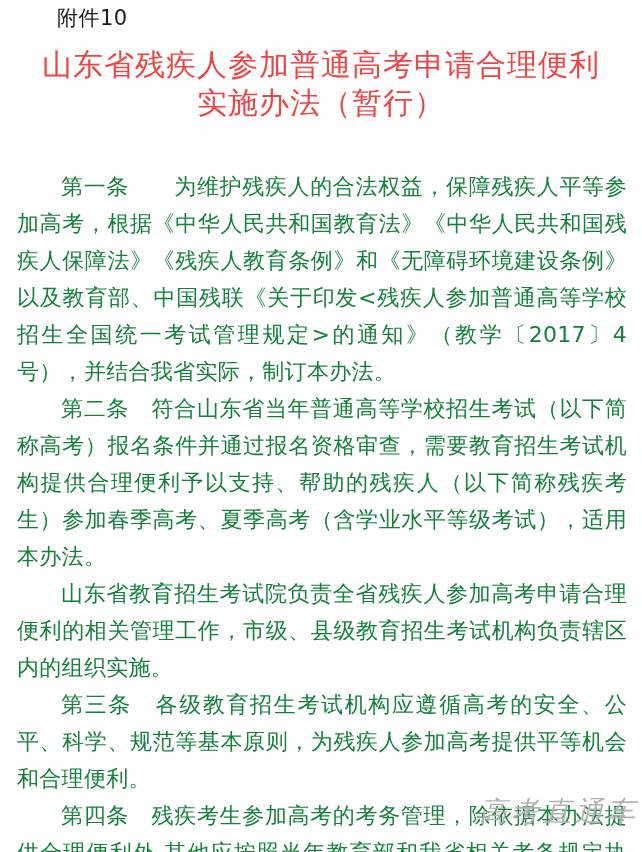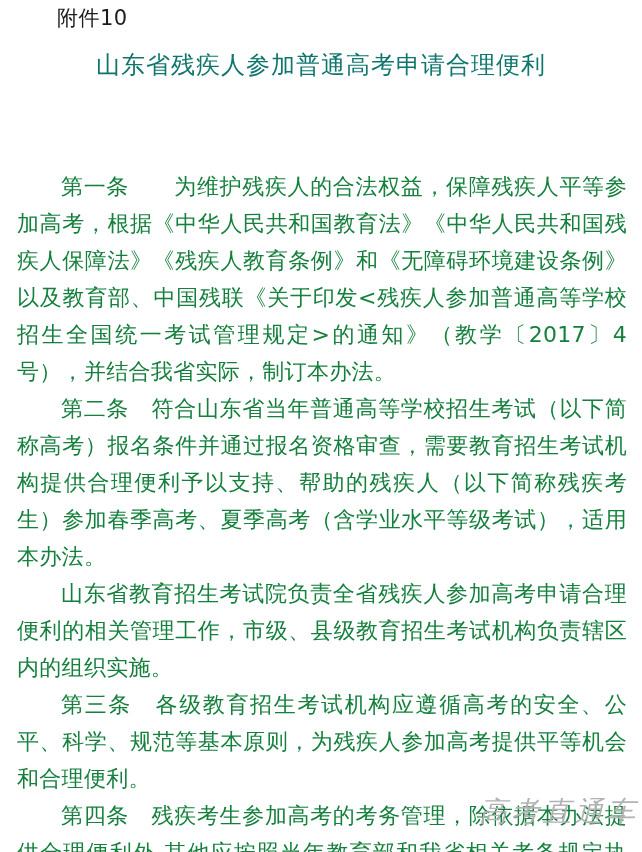--- a/index.html
+++ b/index.html
@@ -25,24 +25,24 @@
     line-height: 26px;
     color: #1c1c1c;
     letter-spacing: 0.5px;
   }
   .title {
     position: absolute;
     top: 46px;
     left: 20px;
     right: 20px;
     text-align: center;
-    font-size: 24px;
+    font-size: 30px;
     line-height: 38px;
     font-weight: 400;
-    color: #0f766e;
+    color: #ef4444;
     letter-spacing: 1px;
   }
   .title .title-line { display: block; }
   .doc-body {
     position: absolute;
     top: 168px;
     left: 17px;
     width: 610px;
   }
   .doc-body p {
@@ -69,20 +69,21 @@
 </style>
 </head>
 <body>
 
 <div class="page">
 
   <div class="attachment">附件10</div>
 
   <div class="title">
     <span class="title-line">山东省残疾人参加普通高考申请合理便利</span>
+    <span class="title-line">实施办法（暂行）</span>
   </div>
 
   <div class="doc-body">
     <p>第一条　　为维护残疾人的合法权益，保障残疾人平等参加高考，根据《中华人民共和国教育法》《中华人民共和国残疾人保障法》《残疾人教育条例》和《无障碍环境建设条例》以及教育部、中国残联《关于印发&lt;残疾人参加普通高等学校招生全国统一考试管理规定&gt;的通知》（教学〔2017〕4号），并结合我省实际，制订本办法。</p>
     <p>第二条　符合山东省当年普通高等学校招生考试（以下简称高考）报名条件并通过报名资格审查，需要教育招生考试机构提供合理便利予以支持、帮助的残疾人（以下简称残疾考生）参加春季高考、夏季高考（含学业水平等级考试），适用本办法。</p>
     <p>山东省教育招生考试院负责全省残疾人参加高考申请合理便利的相关管理工作，市级、县级教育招生考试机构负责辖区内的组织实施。</p>
     <p>第三条　各级教育招生考试机构应遵循高考的安全、公平、科学、规范等基本原则，为残疾人参加高考提供平等机会和合理便利。</p>
     <p>第四条　残疾考生参加高考的考务管理，除依据本办法提供合理便利外,其他应按照当年教育部和我省相关考务规定执行。</p>
   </div>
 

